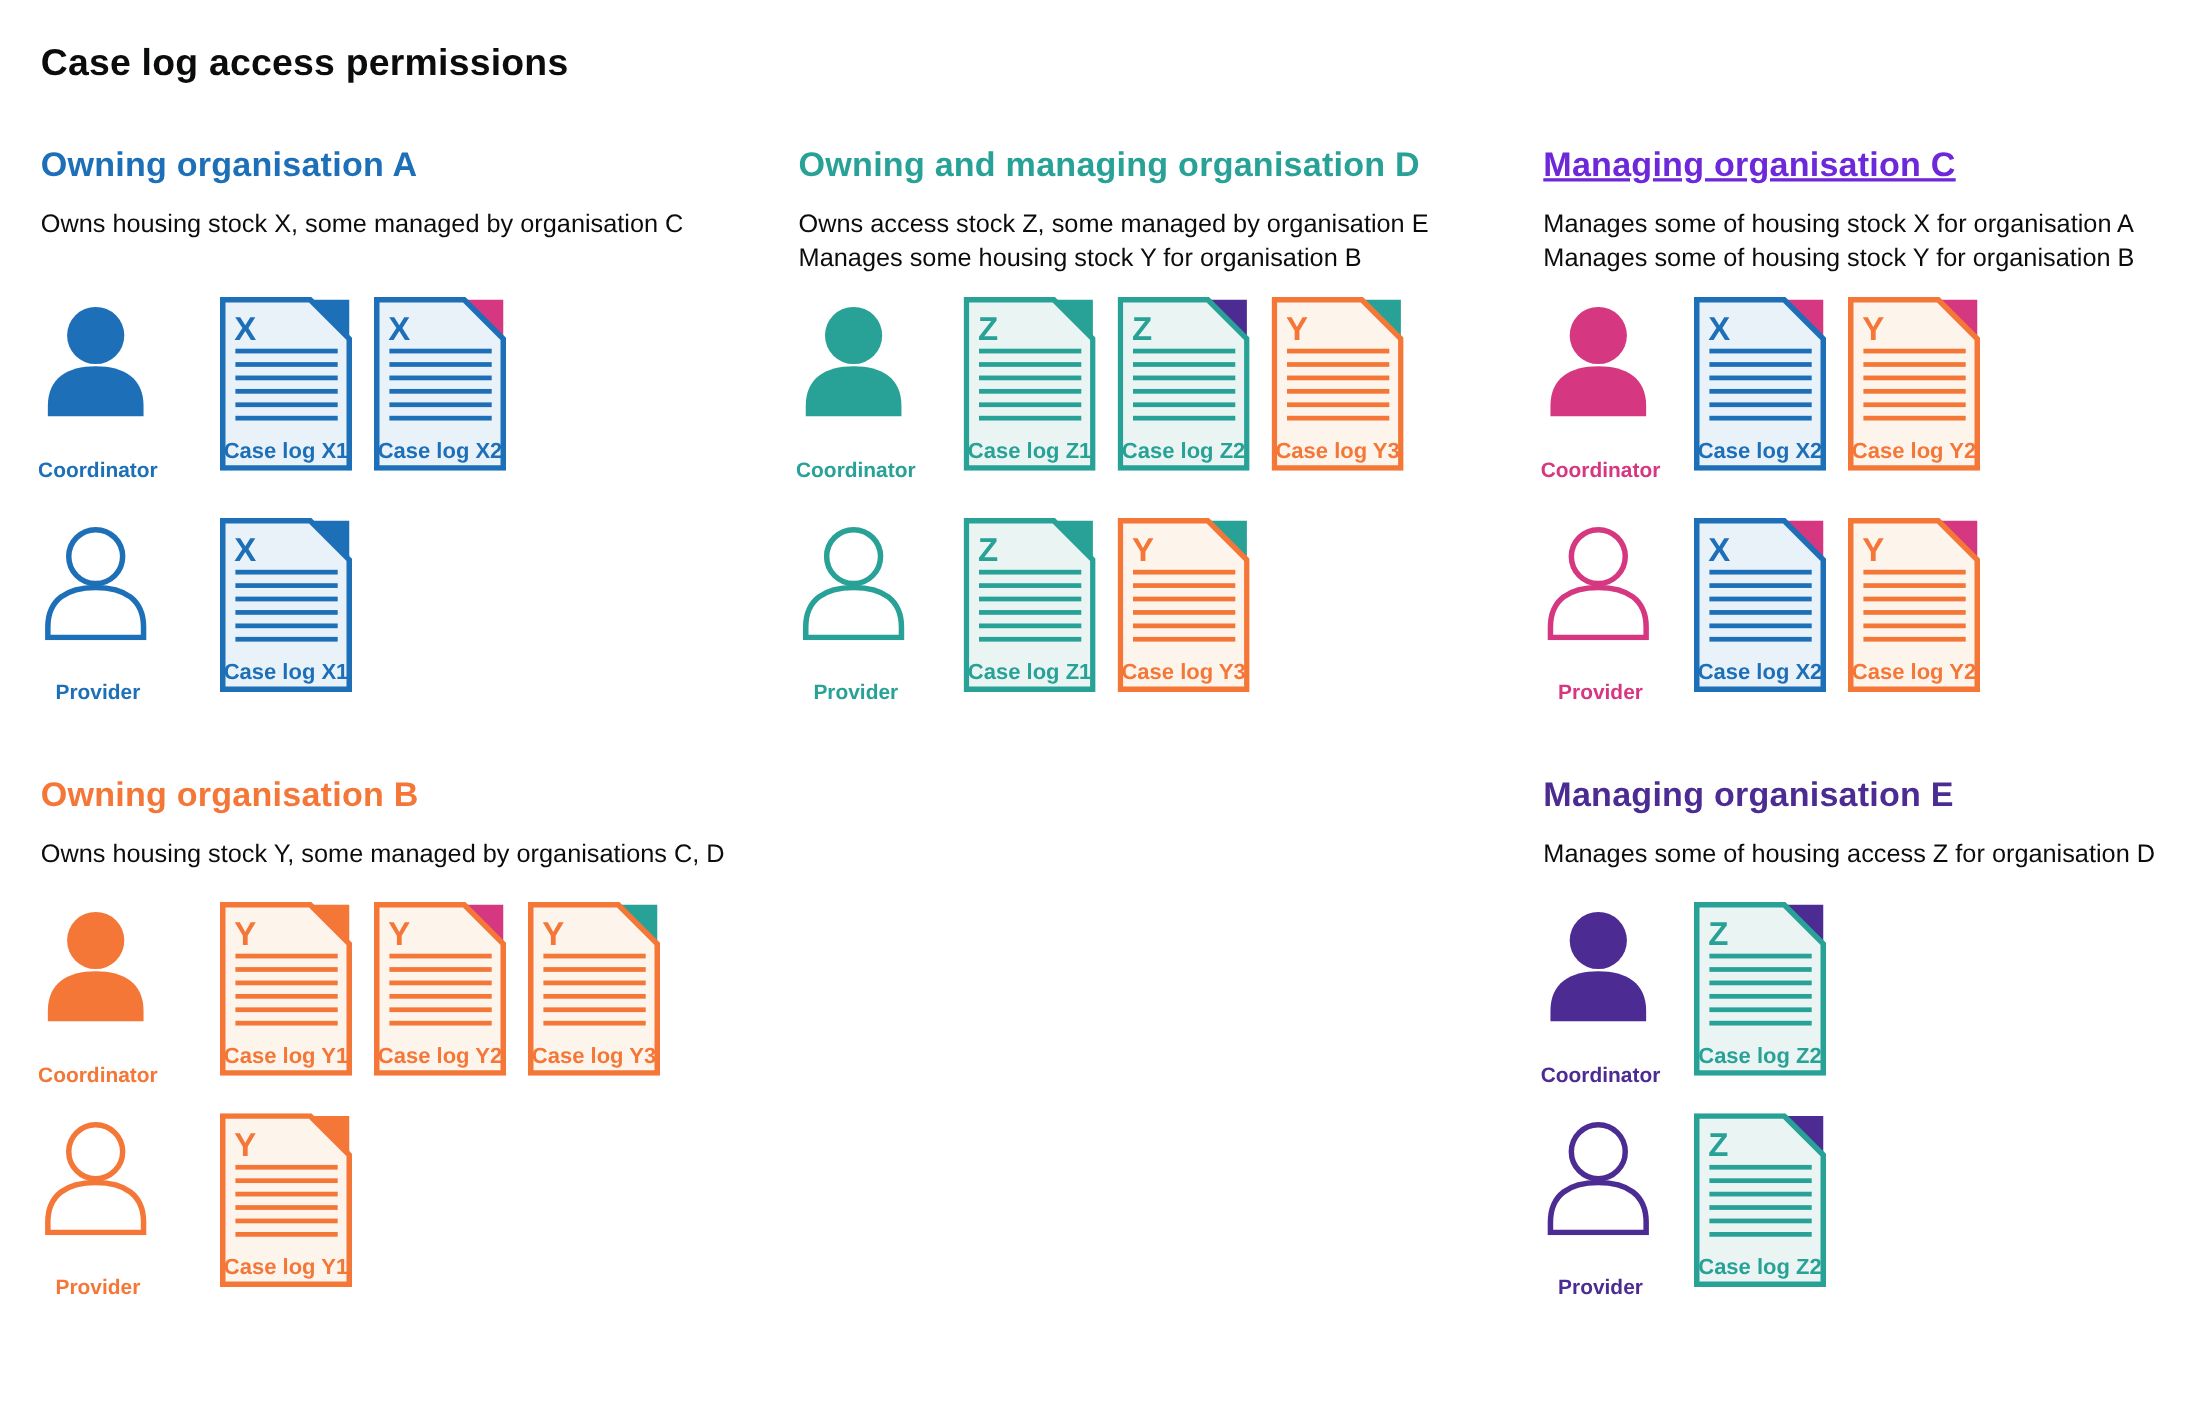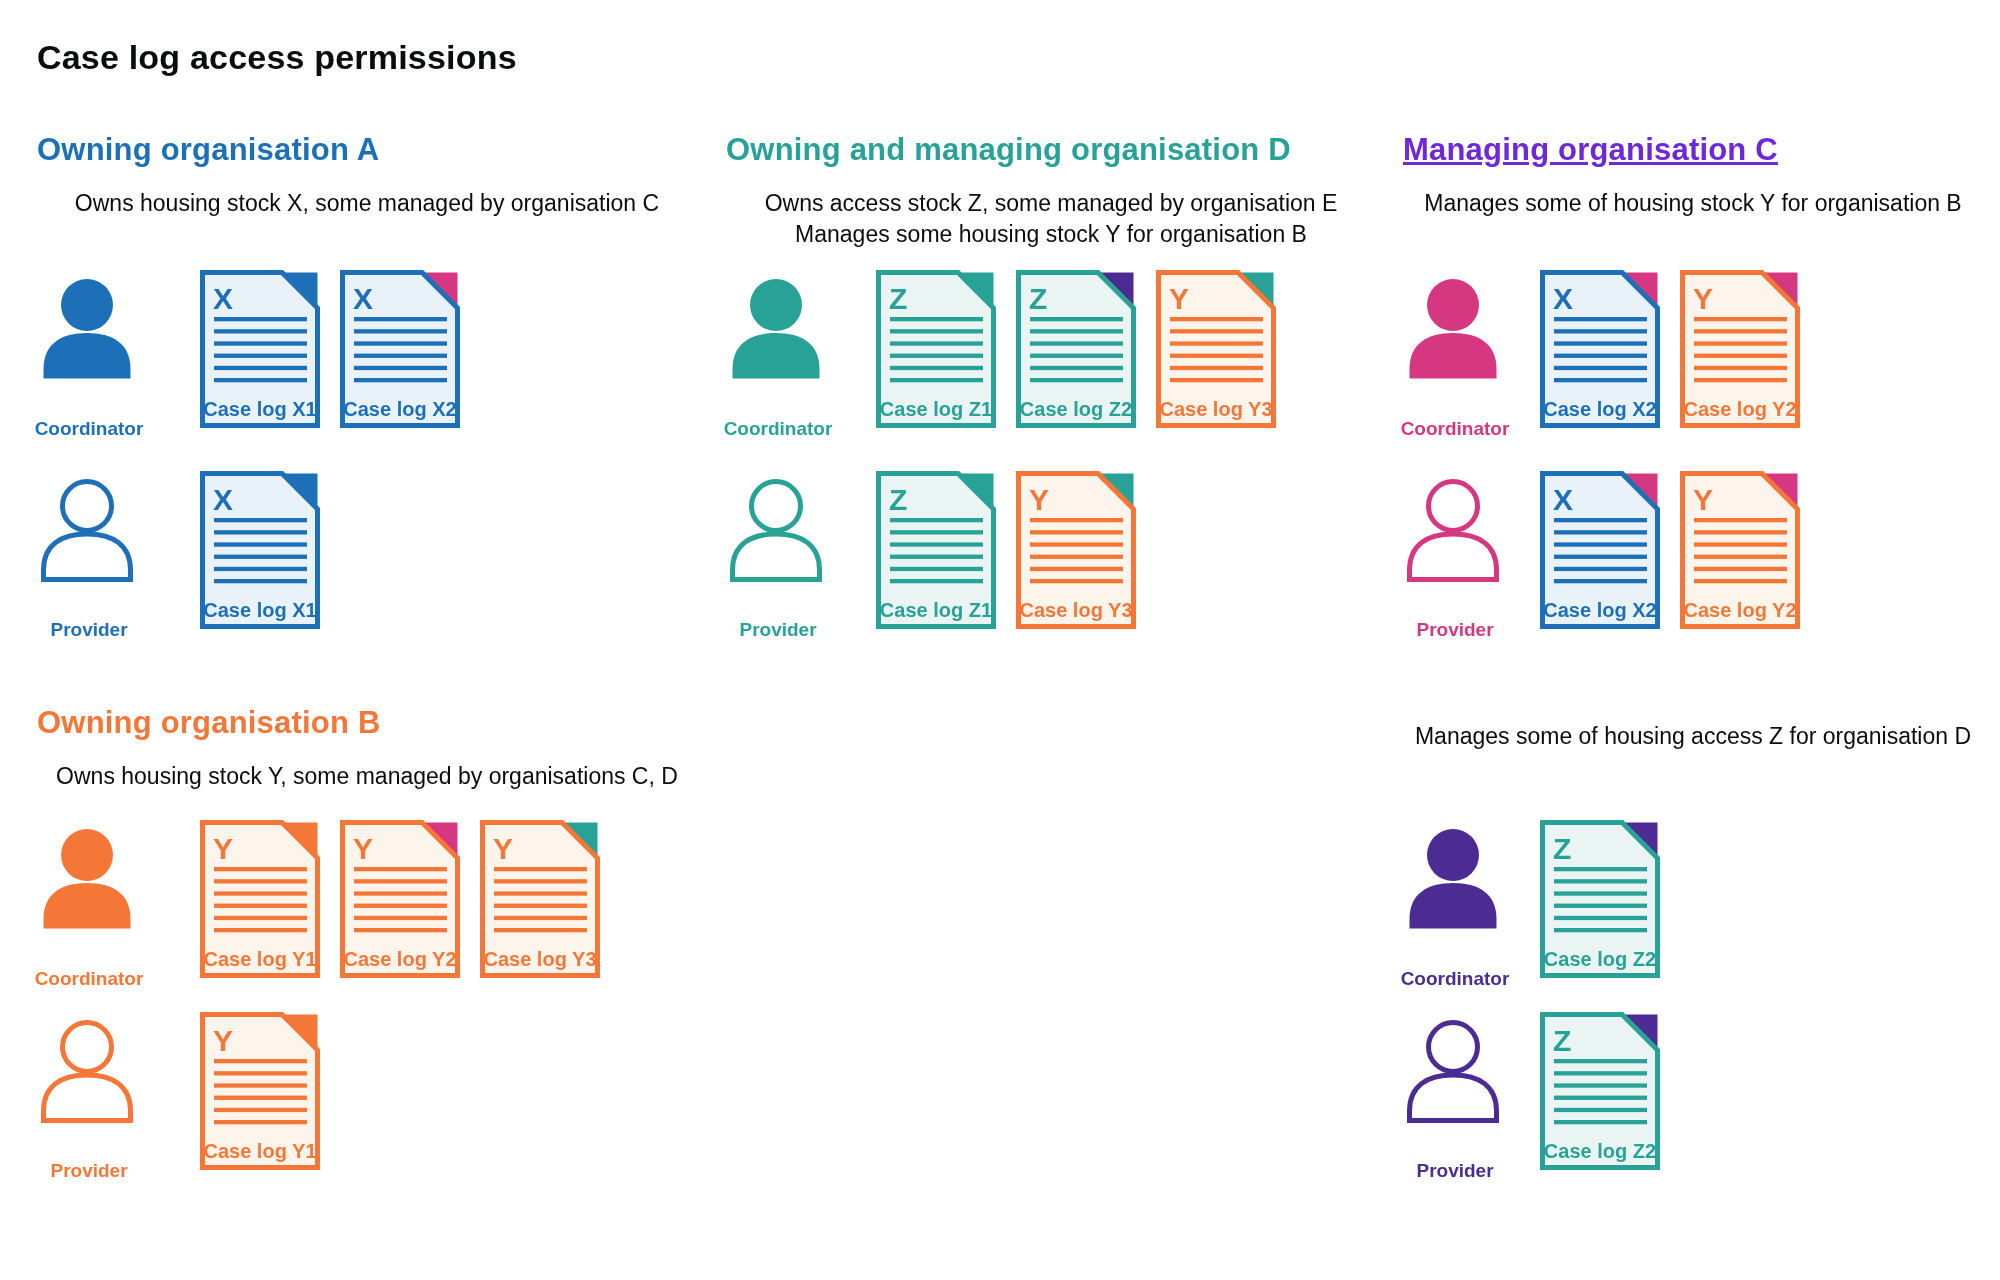--- a/index.html
+++ b/index.html
@@ -12,21 +12,21 @@
     font-size:34px; line-height:42px; font-weight:700; color:#0b0c0c;
     letter-spacing:0.2px;
   }
   .section { position:absolute; }
   .section h2 {
     margin:0; font-size:31px; line-height:40px; font-weight:700;
     letter-spacing:0.2px;
   }
   .section .desc { margin:18px 0 0 0; }
   .section .desc p {
-    margin:0; font-size:23px; line-height:31px; color:#0b0c0c; font-weight:400;text-align:center;
+    margin:0; font-size:23px; line-height:31px; color:#0b0c0c; font-weight:400;
   }
   .row { position:absolute; left:0; height:162px; }
   .person { position:absolute; left:2px; top:9px; width:96px; }
   .person svg { display:block; }
   .role-label {
     position:absolute; top:129px; left:-20px; width:140px;
     text-align:center; font-size:19px; font-weight:700; line-height:22px;margin-top:12px;
   }
   .docs { position:absolute; top:2px; display:flex; gap:20px; }
   svg text { font-family:"Liberation Sans", sans-serif; }
@@ -186,20 +186,21 @@
               <rect x="14" y="108" width="93" height="4.3" fill="#f47738"></rect>
               <text x="13" y="39" font-size="30" font-weight="700" fill="#f47738">Y</text>
               <text x="60" y="146" text-anchor="middle" font-size="20" font-weight="700" fill="#f47738">Case log Y3</text>
             </svg>
           </div>
         </div>
       </div>
       <div class="section" style="left: 1403px; top: 130px; width: 580px;">
         <h2 style="color: #6d28d9; text-decoration: underline;">Managing organisation C</h2>
         <div class="desc">
+          <p>Manages some of housing stock X for organisation A</p>
           <p>Manages some of housing stock Y for organisation B</p>
         </div>
         <div class="row" style="top: 138px; width: 580px;">
           <div class="person">
             <svg width="96" height="104" viewBox="0 0 96 104">
               <circle cx="48" cy="28" r="26" fill="#d53880"></circle>
               <path d="M4.5,101.5 V92 C4.5,67 22,56 48,56 C74,56 91.5,67 91.5,92 V101.5 Z" fill="#d53880"></path>
             </svg>
             <div class="role-label" style="color: rgb(213, 56, 128);">Coordinator</div>
           </div>
@@ -336,20 +337,21 @@
               <rect x="14" y="83.6" width="93" height="4.3" fill="#f47738"></rect>
               <rect x="14" y="95.8" width="93" height="4.3" fill="#f47738"></rect>
               <rect x="14" y="108" width="93" height="4.3" fill="#f47738"></rect>
               <text x="13" y="39" font-size="30" font-weight="700" fill="#f47738">Y</text>
               <text x="60" y="146" text-anchor="middle" font-size="20" font-weight="700" fill="#f47738">Case log Y1</text>
             </svg>
           </div>
         </div>
       </div>
       <div class="section" style="left: 1403px; top: 703px; width: 580px;">
+        <h2 style="color: rgb(76, 44, 146);">Managing organisation E</h2>
         <div class="desc">
           <p>Manages some of housing access Z for organisation D</p>
         </div>
         <div class="row" style="top: 115px; width: 580px;">
           <div class="person">
             <svg width="96" height="104" viewBox="0 0 96 104">
               <circle cx="48" cy="28" r="26" fill="#4c2c92"></circle>
               <path d="M4.5,101.5 V92 C4.5,67 22,56 48,56 C74,56 91.5,67 91.5,92 V101.5 Z" fill="#4c2c92"></path>
             </svg>
             <div class="role-label" style="color: rgb(76, 44, 146);">Coordinator</div>

